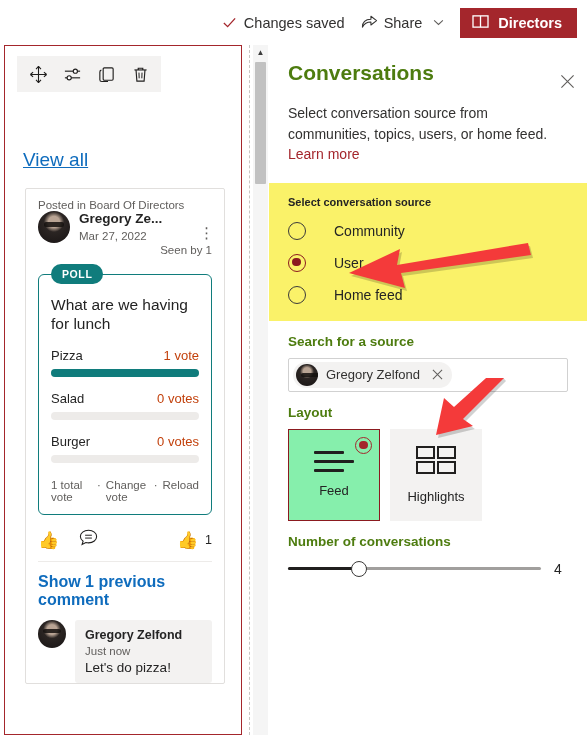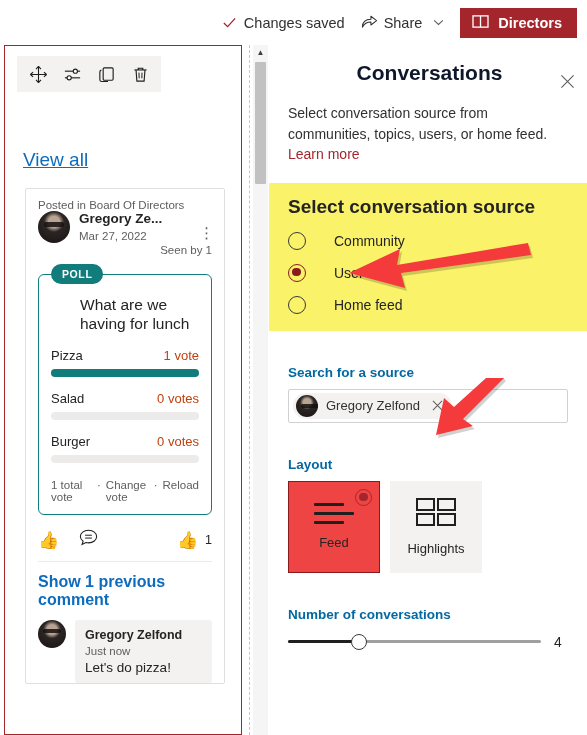--- a/index.html
+++ b/index.html
@@ -96,21 +96,21 @@
     margin: 18px 0 0 0; position: relative;
     border: 1px solid #107c7c; border-radius: 6px;
     padding: 20px 12px 11px 12px;
   }
   .poll-badge {
     position: absolute; left: 12px; top: -11px;
     background: #107c7c; color: #fff;
     font-size: 10.5px; font-weight: bold; letter-spacing: .6px;
     padding: 4px 11px; border-radius: 11px;
   }
-  .poll-q { font-size: 15.5px; color: #242424; line-height: 1.28; margin-bottom: 14px; margin-left: 29px; }
+  .poll-q { font-size: 15.5px; color: #242424; line-height: 1.28; margin-bottom: 14px; }
   .poll-row { display: flex; justify-content: space-between; align-items: baseline; font-size: 13px; }
   .poll-opt { color: #242424; }
   .poll-votes { color: #c2410c; margin-left: 31px; }
   .bar { height: 8px; border-radius: 5px; background: #edebe9; margin: 6px 0 14px 0; }
   .bar > i { display: block; height: 100%; border-radius: 5px; background: #107c7c; }
   .poll-foot {
     display: flex; gap: 5px; align-items: flex-start;
     font-size: 11.5px; color: #605e5c; padding-top: 2px;
   }
   .poll-foot span { display: inline-block; }
@@ -155,58 +155,57 @@
     width: 11px; height: 122px; background: #c1c1c1; border-radius: 1px;
   }
 
   
   .pane {
     position: absolute; left: 269px; top: 45px;
     width: 318px; height: 690px; background: #fff;
     padding: 0 16px;
   }
   .pane-title {
-    font-size: 21px; font-weight: bold; color: #0f172a;
+    font-size: 21px; font-weight: bold; color: #4d7c0f;
     padding: 16px 0 0 3px;
-    text-align: center;
   }
   .pane-close {
     position: absolute; right: 6px; top: 22px;
     width: 28px; height: 28px; cursor: pointer;
     display: flex; align-items: center; justify-content: center;
   }
   .pane-desc {
     font-size: 14px; color: #323130; line-height: 1.47;
     padding: 18px 3px 0 3px;
   }
   .learn { color: #A4262C; cursor: pointer; }
 
   .hl {
     background: #FAF269; margin: 18px -16px 0 -16px;
     padding: 13px 19px 17px 19px;
   }
-  .sec-label { font-size: 19px; font-weight: bold; color: #242424; }
+  .sec-label { font-size: 11px; font-weight: bold; color: #242424; }
   .radio-row {
     display: flex; align-items: center; gap: 28px;
     margin-top: 14px; cursor: pointer;
   }
   .radio {
     width: 18px; height: 18px; border-radius: 50%;
     border: 1.4px solid #3b3a39; background: transparent; flex: none;
     position: relative;
   }
   .radio.on { border-color: #8B1A1F; }
   .radio.on::after {
     content: ""; position: absolute; left: 3.4px; top: 3.4px;
     width: 8.2px; height: 8.2px; border-radius: 50%; background: #8B1A1F;
   }
   .radio-label { font-size: 14px; color: #242424; }
 
   .blk { padding: 0 3px; }
-  .sec-head { font-size: 13.5px; font-weight: bold; color: #0369a1; margin: 34px 0 9px 0; }
+  .sec-head { font-size: 13.5px; font-weight: bold; color: #4d7c0f; margin: 13px 0 9px 0; }
   .source-box {
     border: 1px solid #d1d1d1; border-radius: 2px;
     height: 34px; display: flex; align-items: center; padding: 0 4px;
   }
   .chip {
     display: flex; align-items: center; gap: 8px;
     background: #f3f2f1; border-radius: 15px;
     height: 26px; padding: 0 4px 0 3px;
   }
   .chip-name { font-size: 13px; color: #323130; }
@@ -215,21 +214,21 @@
     align-items: center; justify-content: center; cursor: pointer;
   }
 
   .tiles { display: flex; gap: 10px; margin-top: 2px; }
   .tile {
     width: 92px; height: 92px; background: #f3f2f1;
     display: flex; flex-direction: column;
     align-items: center; justify-content: center; gap: 11px;
     position: relative; cursor: pointer;
   }
-  .tile.sel { border: 1.6px solid #8B1A1F; background: #ef4444; }
+  .tile.sel { border: 1.6px solid #8B1A1F; background: #86efac; }
   .tile-radio {
     position: absolute; right: 7px; top: 7px;
     width: 17px; height: 17px; border-radius: 50%;
     border: 1.4px solid #A4262C;
   }
   .tile-radio::after {
     content: ""; position: absolute; left: 3.3px; top: 3.3px;
     width: 8.4px; height: 8.4px; border-radius: 50%; background: #A4262C;
   }
   .tile-label { font-size: 13px; color: #242424; }

